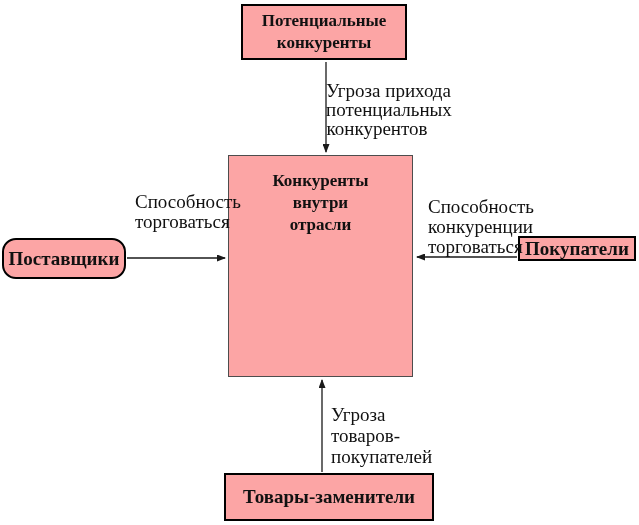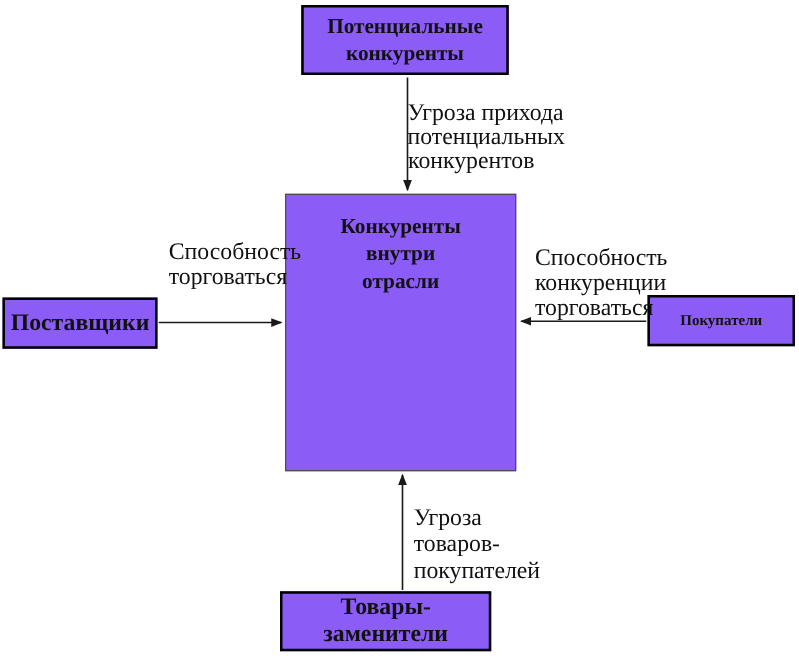--- a/index.html
+++ b/index.html
@@ -17,21 +17,21 @@
     overflow: hidden;
   }
   .overlay {
     position: absolute;
     left: 0; top: 0;
     width: 639px; height: 525px;
     pointer-events: none;
   }
   .box {
     position: absolute;
-    background: #8b5cf6;
+    background: #fca5a5;
     border: 2px solid #000000;
     box-sizing: border-box;
     display: flex;
     flex-direction: column;
     justify-content: center;
     align-items: center;
     text-align: center;
     font-weight: bold;
   }
   .box-top {
@@ -44,29 +44,30 @@
     width: 185px; height: 222px;
     border: 1px solid #4d4d4d;
     justify-content: flex-start;
     padding-top: 14px;
     font-size: 17px; line-height: 22px;
   }
   .box-left {
     left: 2px; top: 238px;
     width: 124px; height: 41px;
     font-size: 19px;
+    border-radius: 14px;
   }
   .box-right {
     left: 518px; top: 236px;
-    width: 118px; height: 41px;
-    font-size: 12px;
+    width: 118px; height: 25px;
+    font-size: 19px;
   }
   .box-bottom {
     left: 224px; top: 473px;
-    width: 169px; height: 48px;
+    width: 210px; height: 48px;
     font-size: 19px;
   }
   .center-caption {
     position: absolute;
     left: 0; top: 170px;
     width: 100%;
     font-weight: normal;
     font-size: 13.5px;
     text-align: center;
   }

